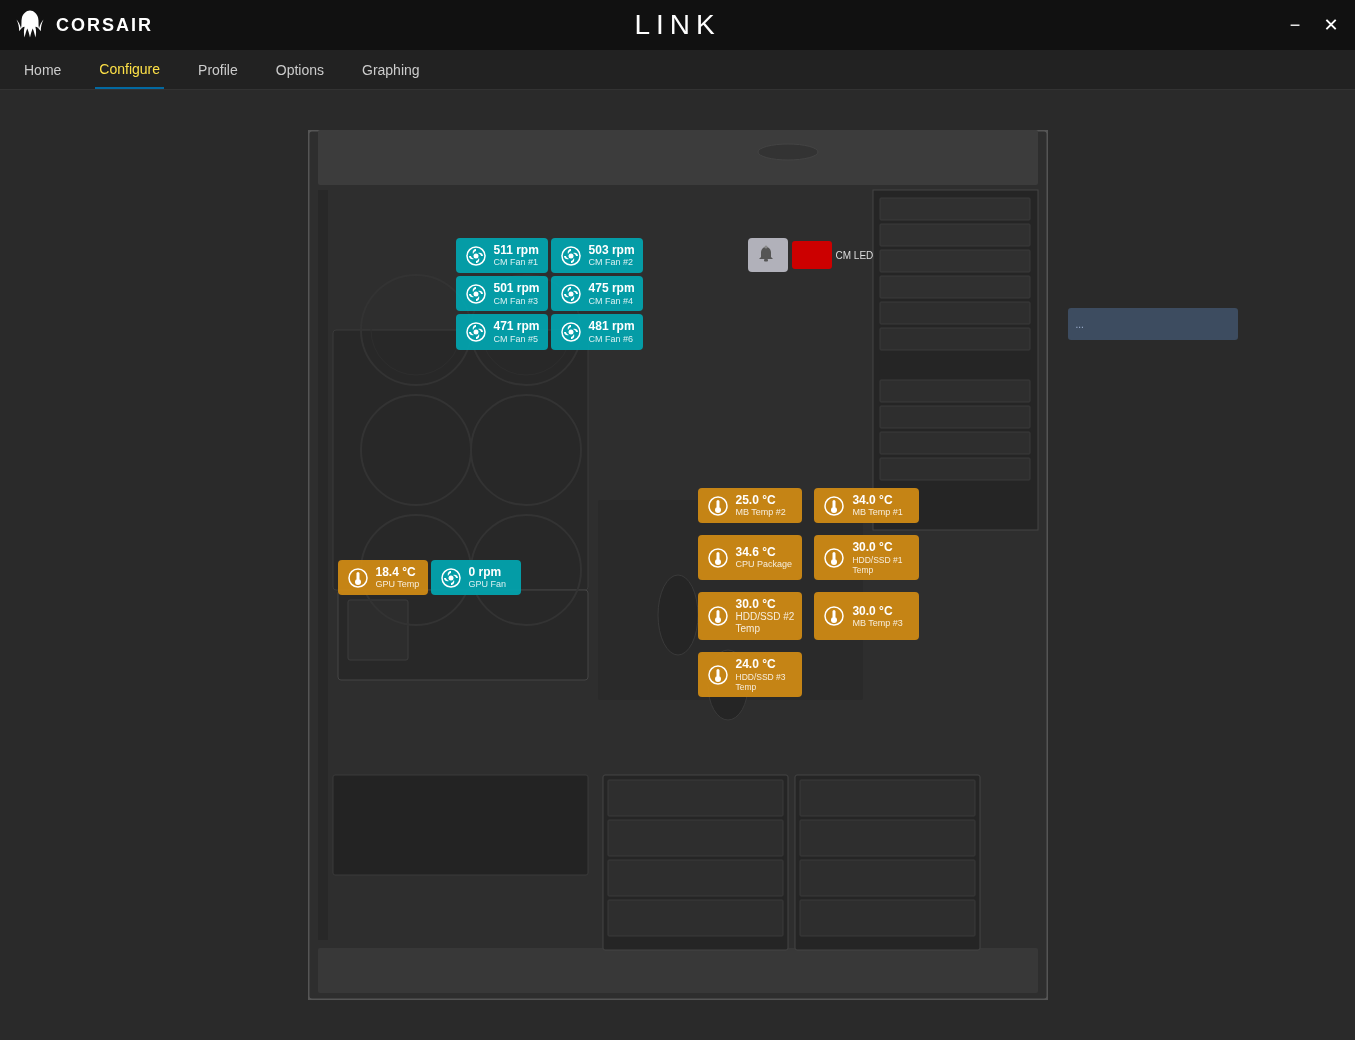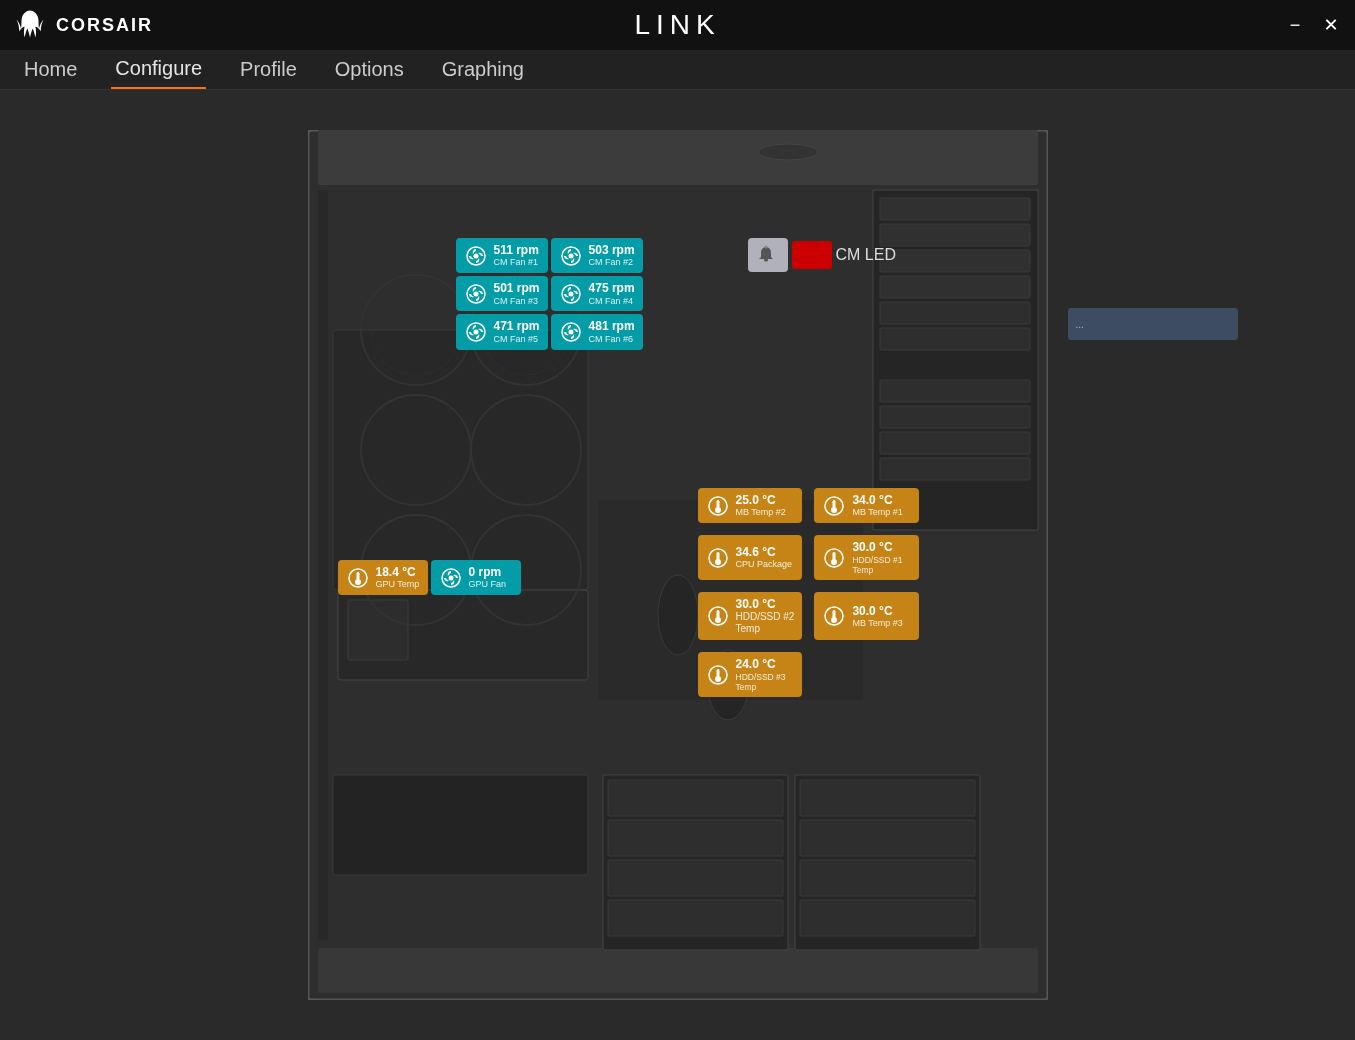--- a/index.html
+++ b/index.html
@@ -68,30 +68,30 @@
       height: 40px;
       background: #222;
       display: flex;
       align-items: center;
       padding: 0 20px;
       gap: 30px;
       border-bottom: 1px solid #333;
     }
     .nav-item {
       color: #ccc;
-      font-size: 20px;
+      font-size: 14px;
       cursor: pointer;
       padding: 0 4px;
       height: 100%;
       display: flex;
       align-items: center;
     }
     .nav-item.active {
-      color: #e5e5e5;
-      border-bottom: 2px solid #f97316;
+      color: #fde047;
+      border-bottom: 2px solid #0369a1;
     }
 
     
     .main-content {
       width: 100%;
       height: calc(1040px - 90px);
       background: #2a2a2a;
       display: flex;
       align-items: center;
       justify-content: center;
@@ -352,21 +352,21 @@
         <div class="badge-icon">
           <svg width="22" height="22" viewBox="0 0 22 22">
             <path d="M11 3 C8 3 6 5.5 6 8.5 L6 13 L4 15 L18 15 L16 13 L16 8.5 C16 5.5 14 3 11 3 Z" fill="#555"></path>
             <rect x="9" y="15" width="4" height="2.5" rx="1" fill="#555"></rect>
             <circle cx="11" cy="3" r="1.5" fill="#888"></circle>
           </svg>
         </div>
       </div>
 
       <div style="width:40px; height:28px; background:#cc0000; border-radius:3px;"></div>
-      <span style="font-size:16px; color:#ddd;">CM  LED</span>
+      <span style="font-size:10px; color:#ddd;">CM  LED</span>
     </div>
 
     <div style="position:absolute; top:358px; left:390px;">
       <div style="display:grid; grid-template-columns:1fr 1fr; gap:12px;">
 
         <div class="badge badge-orange">
           <div class="badge-icon">
             <svg width="22" height="22" viewBox="0 0 22 22" fill="white">
               <circle cx="11" cy="11" r="9" fill="none" stroke="white" stroke-width="1.5"></circle>
               <rect x="9.5" y="5" width="3" height="8" rx="1.5" fill="white"></rect>

